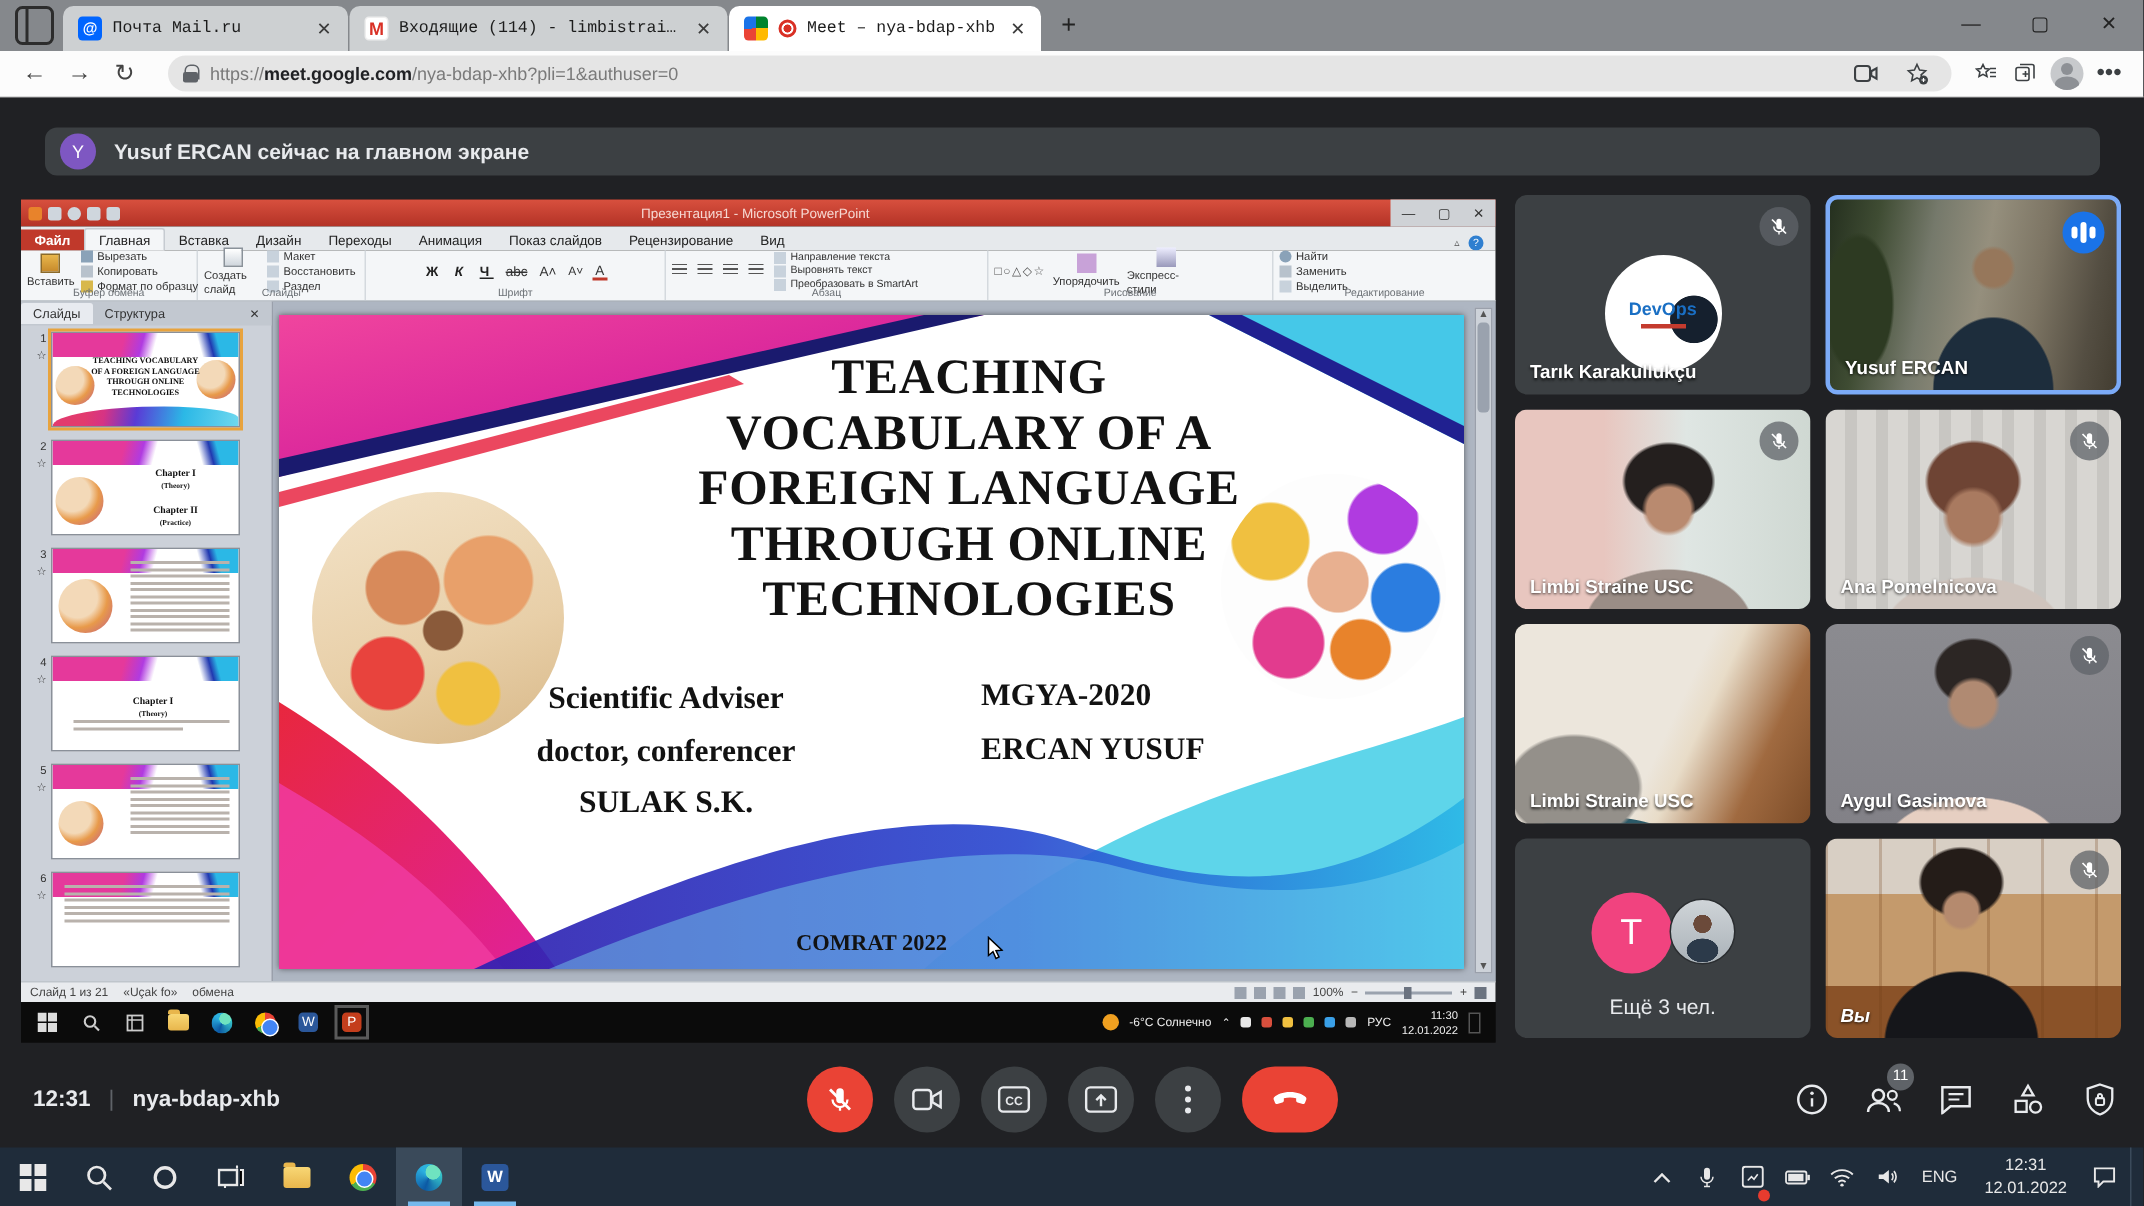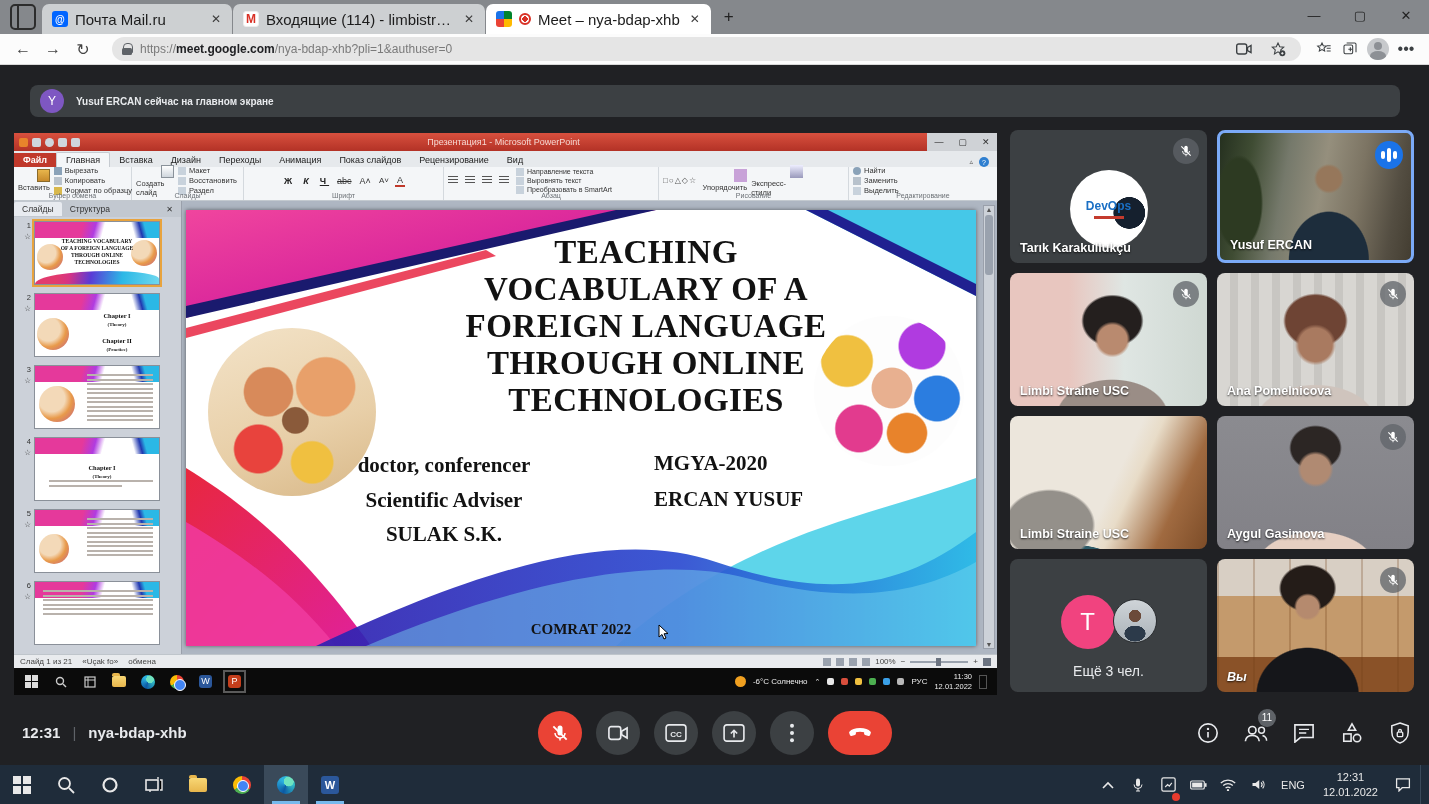--- a/index.html
+++ b/index.html
@@ -6,21 +6,21 @@
   html,body{width:1429px;height:804px;overflow:hidden;}
   body{font-family:"Liberation Sans",sans-serif;background:#202124;position:relative;}
 
   
   .chrome{position:absolute;left:0;top:0;width:1429px;height:65px;}
   .tabstrip{position:absolute;left:0;top:0;width:1429px;height:34px;background:#85888c;display:flex;align-items:flex-end;}
   .vtabs-btn{width:26px;height:26px;margin:0 6px 4px 10px;border:2px solid #2c2c2c;border-radius:5px;position:relative;cursor:pointer;}
   .vtabs-btn::after{content:"";position:absolute;left:5px;top:0;bottom:0;width:2px;background:#2c2c2c;}
   .tab{height:30px;display:flex;align-items:center;gap:7px;padding:0 8px 0 10px;background:#cdd0d2;border-radius:7px 7px 0 0;margin-right:1px;max-width:252px;min-width:190px;cursor:pointer;}
   .tab.active{background:#ffffff;}
-  .tab .title{font-size:15px;color:#1c1c1c;white-space:nowrap;overflow:hidden;text-overflow:ellipsis;flex:1;}
+  .tab .title{font-size:11px;color:#1c1c1c;white-space:nowrap;overflow:hidden;text-overflow:ellipsis;flex:1;font-family:Liberation Mono, monospace;}
   .tab .close{font-size:12px;color:#3c3c3c;padding:0 3px;cursor:pointer;}
   .fav{width:16px;height:16px;border-radius:3px;flex:none;display:flex;align-items:center;justify-content:center;font-weight:bold;}
   .fav-mailru{background:#0065ff;color:#fff;font-size:10px;}
   .fav-gmail{background:#fff;color:#d93025;font-size:12px;border:1px solid #eee;}
   .fav-meet{background:conic-gradient(#00832d 0 25%,#ffba00 25% 50%,#ea4335 50% 75%,#1a73e8 75% 100%);border-radius:3px;}
   .recdot{width:12px;height:12px;border-radius:50%;border:2px solid #d93025;background:radial-gradient(circle,#d93025 0 45%,#fff 50%);flex:none;}
   .newtab{width:26px;height:26px;margin:0 0 4px 4px;color:#222;font-size:17px;display:flex;align-items:center;justify-content:center;cursor:pointer;}
   .winctl{position:absolute;right:0;top:0;height:30px;display:flex;}
   .winctl span{width:46px;height:30px;display:flex;align-items:center;justify-content:center;color:#222;font-size:13px;cursor:pointer;}
   .toolbar{position:absolute;left:0;top:34px;width:1429px;height:31px;background:#fcfcfc;border-bottom:1px solid #d9d9d9;display:flex;align-items:center;}
@@ -33,40 +33,40 @@
   .lock::after{content:"";position:absolute;left:0;top:5px;width:10px;height:7px;background:#5f6368;border-radius:1.5px;}
   .bar-ic{width:26px;height:24px;display:flex;align-items:center;justify-content:center;color:#3c4043;cursor:pointer;flex:none;}
   .profile-dot{width:22px;height:22px;border-radius:50%;background:#c7c9cc;position:relative;overflow:hidden;cursor:pointer;flex:none;margin:0 4px;}
   .profile-dot::before{content:"";position:absolute;left:7px;top:4px;width:8px;height:8px;border-radius:50%;background:#8d9095;}
   .profile-dot::after{content:"";position:absolute;left:3px;top:13px;width:16px;height:10px;border-radius:50% 50% 0 0;background:#8d9095;}
 
   
   .meet{position:absolute;left:0;top:65px;width:1429px;height:700px;background:#202124;}
   .banner{position:absolute;left:30px;top:20px;width:1370px;height:32px;background:#3c4043;border-radius:8px;display:flex;align-items:center;gap:12px;padding:0 10px;}
   .banner .av{width:24px;height:24px;border-radius:50%;background:#7e57c2;color:#fff;font-size:12px;display:flex;align-items:center;justify-content:center;flex:none;}
-  .banner .txt{color:#e8eaed;font-size:10px;font-weight:bold;}
+  .banner .txt{color:#e8eaed;font-size:14px;font-weight:bold;}
 
   
   .stage{position:absolute;left:14px;top:68px;width:983px;height:562px;background:#0e0e0e;font-family:"Liberation Sans",sans-serif;}
   .ppt-titlebar{position:absolute;left:0;top:0;width:983px;height:18px;background:linear-gradient(#d8503e,#b33226);display:flex;align-items:center;}
   .qat{display:flex;gap:4px;padding-left:5px;align-items:center;}
   .qat i{width:9px;height:9px;display:block;border-radius:2px;}
   .ppt-title-text{flex:1;text-align:center;color:#f6d8d2;font-size:9px;white-space:nowrap;overflow:hidden;}
   .ppt-winctl{width:70px;height:18px;background:#cfd2d6;display:flex;align-items:center;justify-content:space-around;color:#333;font-size:9px;flex:none;cursor:pointer;}
   .ppt-tabs{position:absolute;left:0;top:18px;width:983px;height:16px;background:#e6e9ec;display:flex;align-items:flex-end;font-size:9px;color:#222;}
   .ppt-tab{padding:2px 9px;cursor:pointer;}
   .ppt-tab.file{background:#c0392b;color:#fff;font-weight:bold;}
   .ppt-tab.on{background:#f4f6f8;border:1px solid #c6cbd1;border-bottom:none;border-radius:2px 2px 0 0;}
   .ppt-help{margin-left:auto;display:flex;gap:6px;align-items:center;padding-right:8px;}
   .ppt-help .q{width:10px;height:10px;border-radius:50%;background:#2f7fd0;color:#fff;font-size:7px;display:flex;align-items:center;justify-content:center;}
   .ppt-ribbon{position:absolute;left:0;top:34px;width:983px;height:34px;background:#f4f6f8;border-bottom:1px solid #c3c9cf;display:flex;font-size:7.5px;color:#333;}
   .rgroup{border-right:1px solid #d4d9de;display:flex;flex-direction:column;padding:1px 4px 0;position:relative;}
   .rgroup .glabel{position:absolute;bottom:1px;left:0;right:0;text-align:center;color:#6b7075;font-size:7px;}
   .rrow{display:flex;gap:4px;align-items:center;height:25px;}
-  .bigbtn{display:flex;flex-direction:column;align-items:flex-end;width:34px;gap:1px;cursor:pointer;}
+  .bigbtn{display:flex;flex-direction:column;align-items:center;width:34px;gap:1px;cursor:pointer;}
   .bigbtn i{width:13px;height:13px;display:block;}
   .smalls{display:flex;flex-direction:column;justify-content:center;gap:1px;}
   .smalls div{display:flex;align-items:center;gap:3px;cursor:pointer;white-space:nowrap;}
   .smalls i{width:8px;height:8px;display:inline-block;flex:none;}
   .chip{display:inline-block;padding:0 2px;cursor:pointer;}
   .fontglyphs{letter-spacing:3px;font-size:9px;font-weight:bold;color:#222;}
   .alignicons i{display:inline-block;width:10px;height:8px;margin-right:3px;background:repeating-linear-gradient(#555 0 1px,transparent 1px 3px);}
   
   .ppt-body{position:absolute;left:0;top:68px;width:983px;height:453px;background:#aeb6c2;display:flex;}
   .slides-panel{width:168px;background:#ccd1d9;border-right:1px solid #9aa0ab;position:relative;}
@@ -521,22 +521,22 @@
           <div class="slide-title">
             <span style="display:block">TEACHING</span>
             <span style="display:block">VOCABULARY OF A</span>
             <span style="display:block">FOREIGN LANGUAGE</span>
             <span style="display:block">THROUGH ONLINE</span>
             <span style="display:block">TECHNOLOGIES</span>
           </div>
           <div class="circleL"></div>
           <div class="circleR"></div>
           <div class="adviser">
+            <span style="display:block">Scientific Adviser</span>
             <span style="display:block">doctor, conferencer</span>
-            <span style="display:block">Scientific Adviser</span>
             <span style="display:block">SULAK S.K.</span>
           </div>
           <div class="author">
             <span style="display:block">MGYA-2020</span>
             <span style="display:block">ERCAN YUSUF</span>
           </div>
           <div class="slide-bottom">COMRAT 2022</div>
           <svg class="cursor" viewBox="0 0 11 16">
             <path d="M1 1 L1 13 L4 10.5 L6 15 L8 14 L6 9.8 L10 9.5 Z" fill="#fff" stroke="#000" stroke-width="1"></path>
           </svg>

